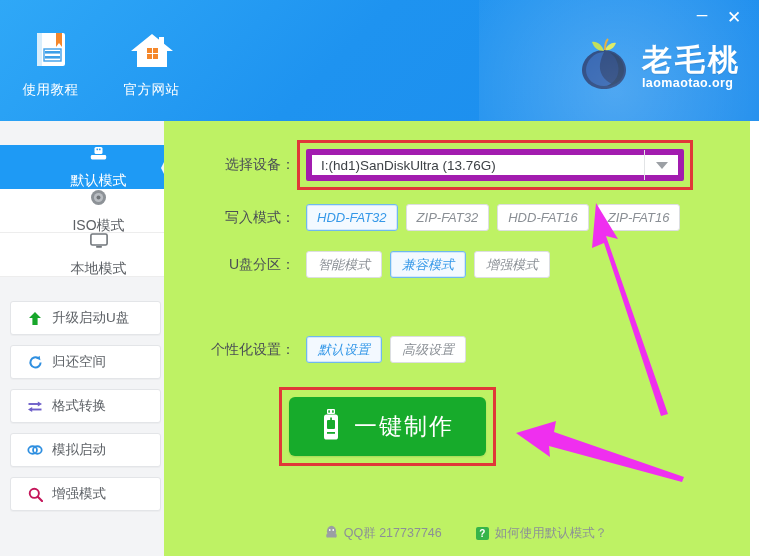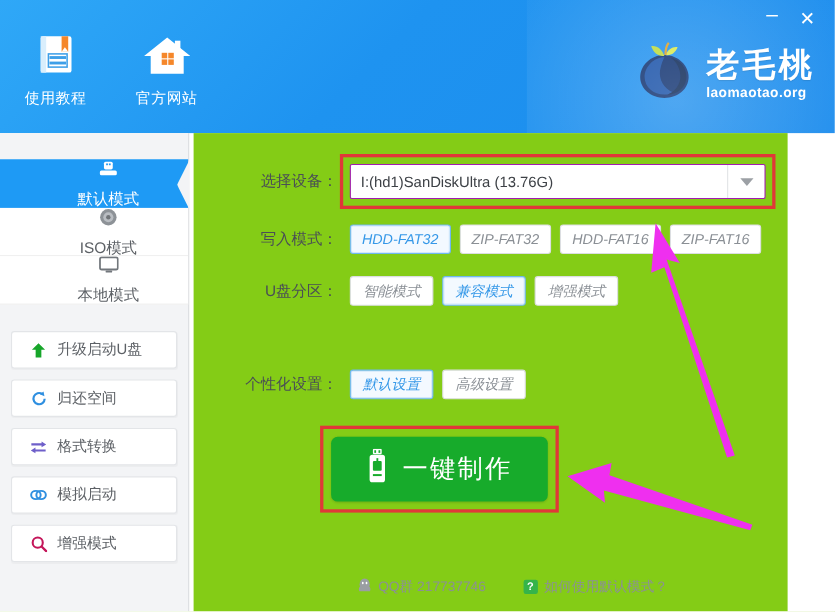--- a/index.html
+++ b/index.html
@@ -109,42 +109,42 @@
     border: 1px solid #e3e5e8; border-radius: 3px;
     display: flex; align-items: center; gap: 9px;
     padding-left: 16px; cursor: pointer;
     font-size: 13.5px; color: #5d6166;
     box-shadow: 0 1px 1px rgba(0,0,0,.03);
   }
   .tool-btn .ticon { width: 16px; display: flex; align-items: center; justify-content: center; }
 
   
   .main {
-    position: absolute; left: 176px; top: 121px;
-    width: 540px; height: 435px; background: #84cc16;
+    position: absolute; left: 164px; top: 121px;
+    width: 586px; height: 435px; background: #bef264;
   }
   .form-row {
     position: absolute; display: flex; align-items: center;
   }
   .form-label {
     width: 100px; text-align: right;
     font-size: 14px; color: #4a4f55;
     padding-right: 11px; white-space: nowrap;
   }
 
   .row-device { left: 42px; top: 28px; }
   .device-wrap { position: relative; }
   .device-hl {
     position: absolute; left: -9px; top: -9px;
     width: 396px; height: 50px;
     border: 3px solid #e03838; pointer-events: none;
   }
   .device-select {
     width: 378px; height: 32px;
-    border: 1px solid #a21caf; background: #fff;
+    border: 6px solid #a21caf; background: #fff;
     border-radius: 2px; display: flex; align-items: center;
     position: relative; cursor: pointer;
   }
   .device-value {
     flex: 1; padding-left: 9px; font-size: 13.5px; color: #3d4146;
     white-space: nowrap; overflow: hidden;
   }
   .device-arrow {
     width: 34px; height: 30px; border-left: 1px solid #e2e4e6;
     display: flex; align-items: center; justify-content: center;

